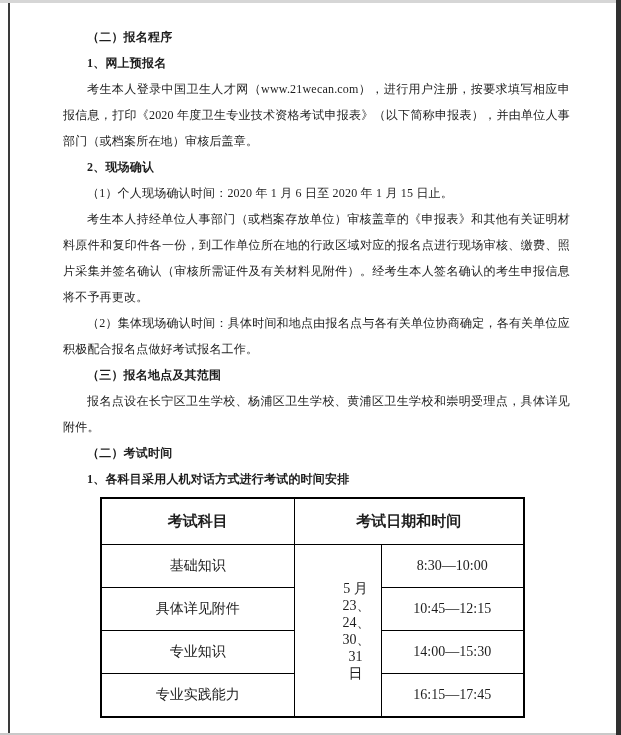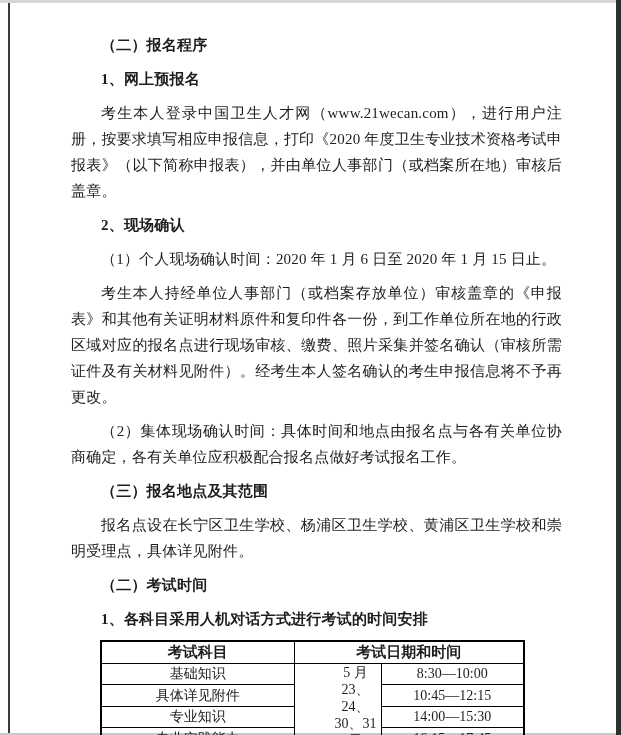--- a/index.html
+++ b/index.html
@@ -32,22 +32,22 @@
     position: absolute; right: 0; top: 0; bottom: 0; width: 5px;
     background: #2f2f2f;
   }
   .content {
     position: absolute;
     left: 63px;
     top: 24px;
     width: 507px;
   }
   .content p {
-    margin: 8px;
-    font-size: 15px;
+    margin: 0;
+    font-size: 12px;
     line-height: 26px;
     text-indent: 2em;
     text-align: justify;
     letter-spacing: 0.2px;
   }
   .content p.hd {
     font-weight: bold;
     text-align: left;
   }
   table.exam {
@@ -56,21 +56,21 @@
     width: 423px;
     margin: 5px 0 0 37px;
     border: 2px solid #000;
     font-size: 14px;
     color: #1d1d1d;
   }
   table.exam th, table.exam td {
     border: 1px solid #000;
     text-align: center;
     vertical-align: middle;
-    padding: 0;
+    padding: 12px;
     overflow: hidden;
   }
   table.exam th {
     height: 21px;
     font-size: 15px;
     font-weight: bold;
   }
   table.exam td {
     height: 18px;
     font-size: 14px;

